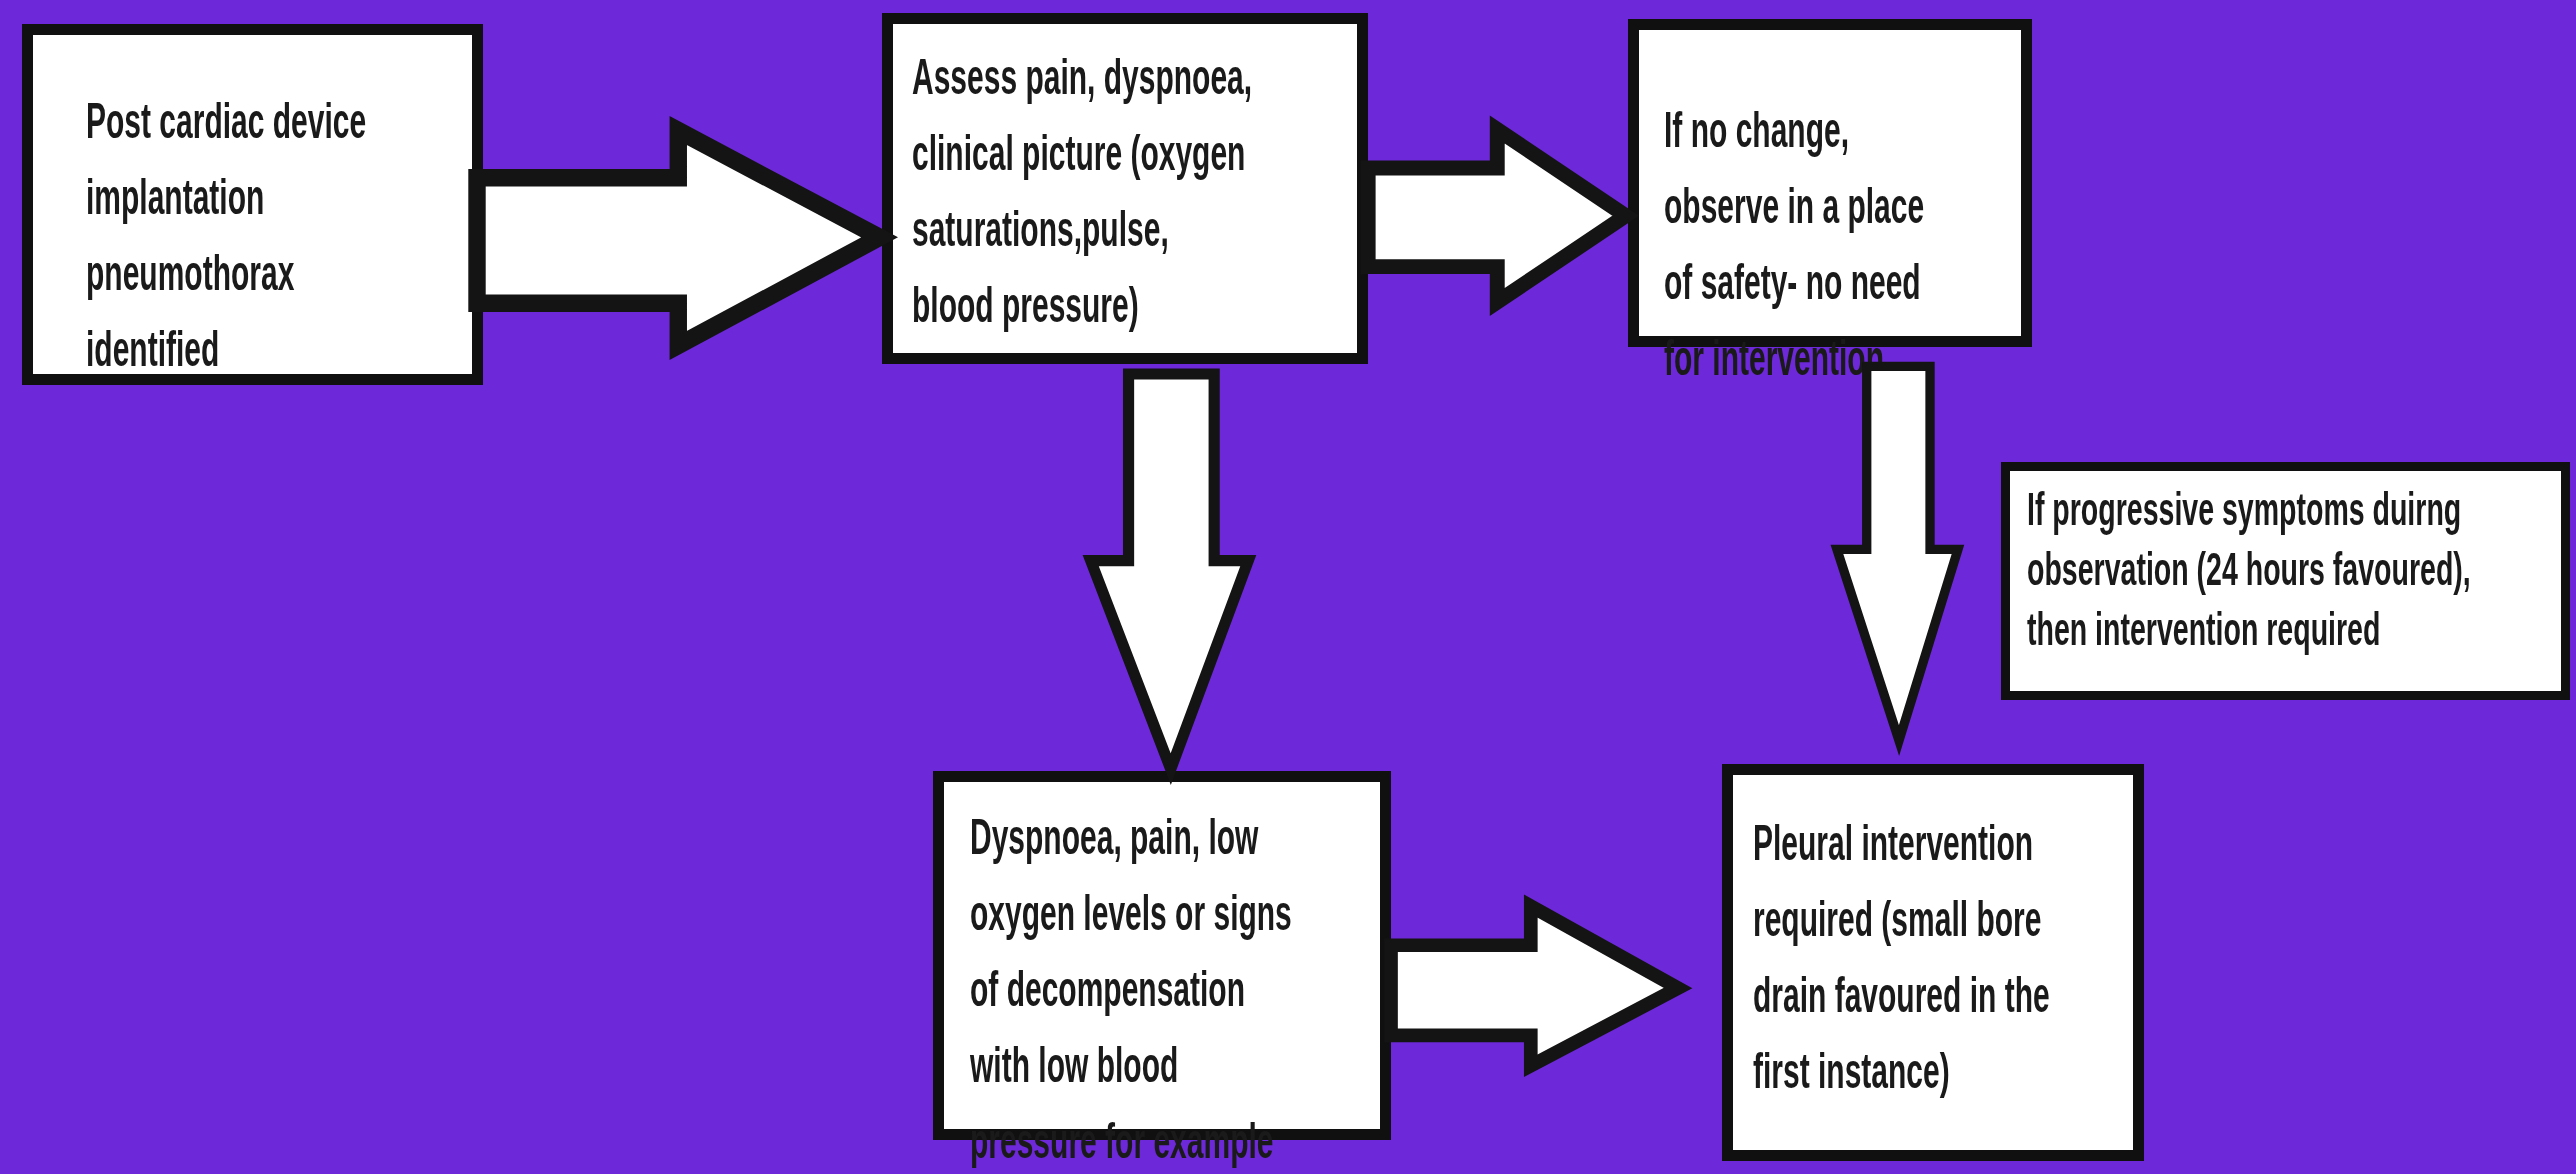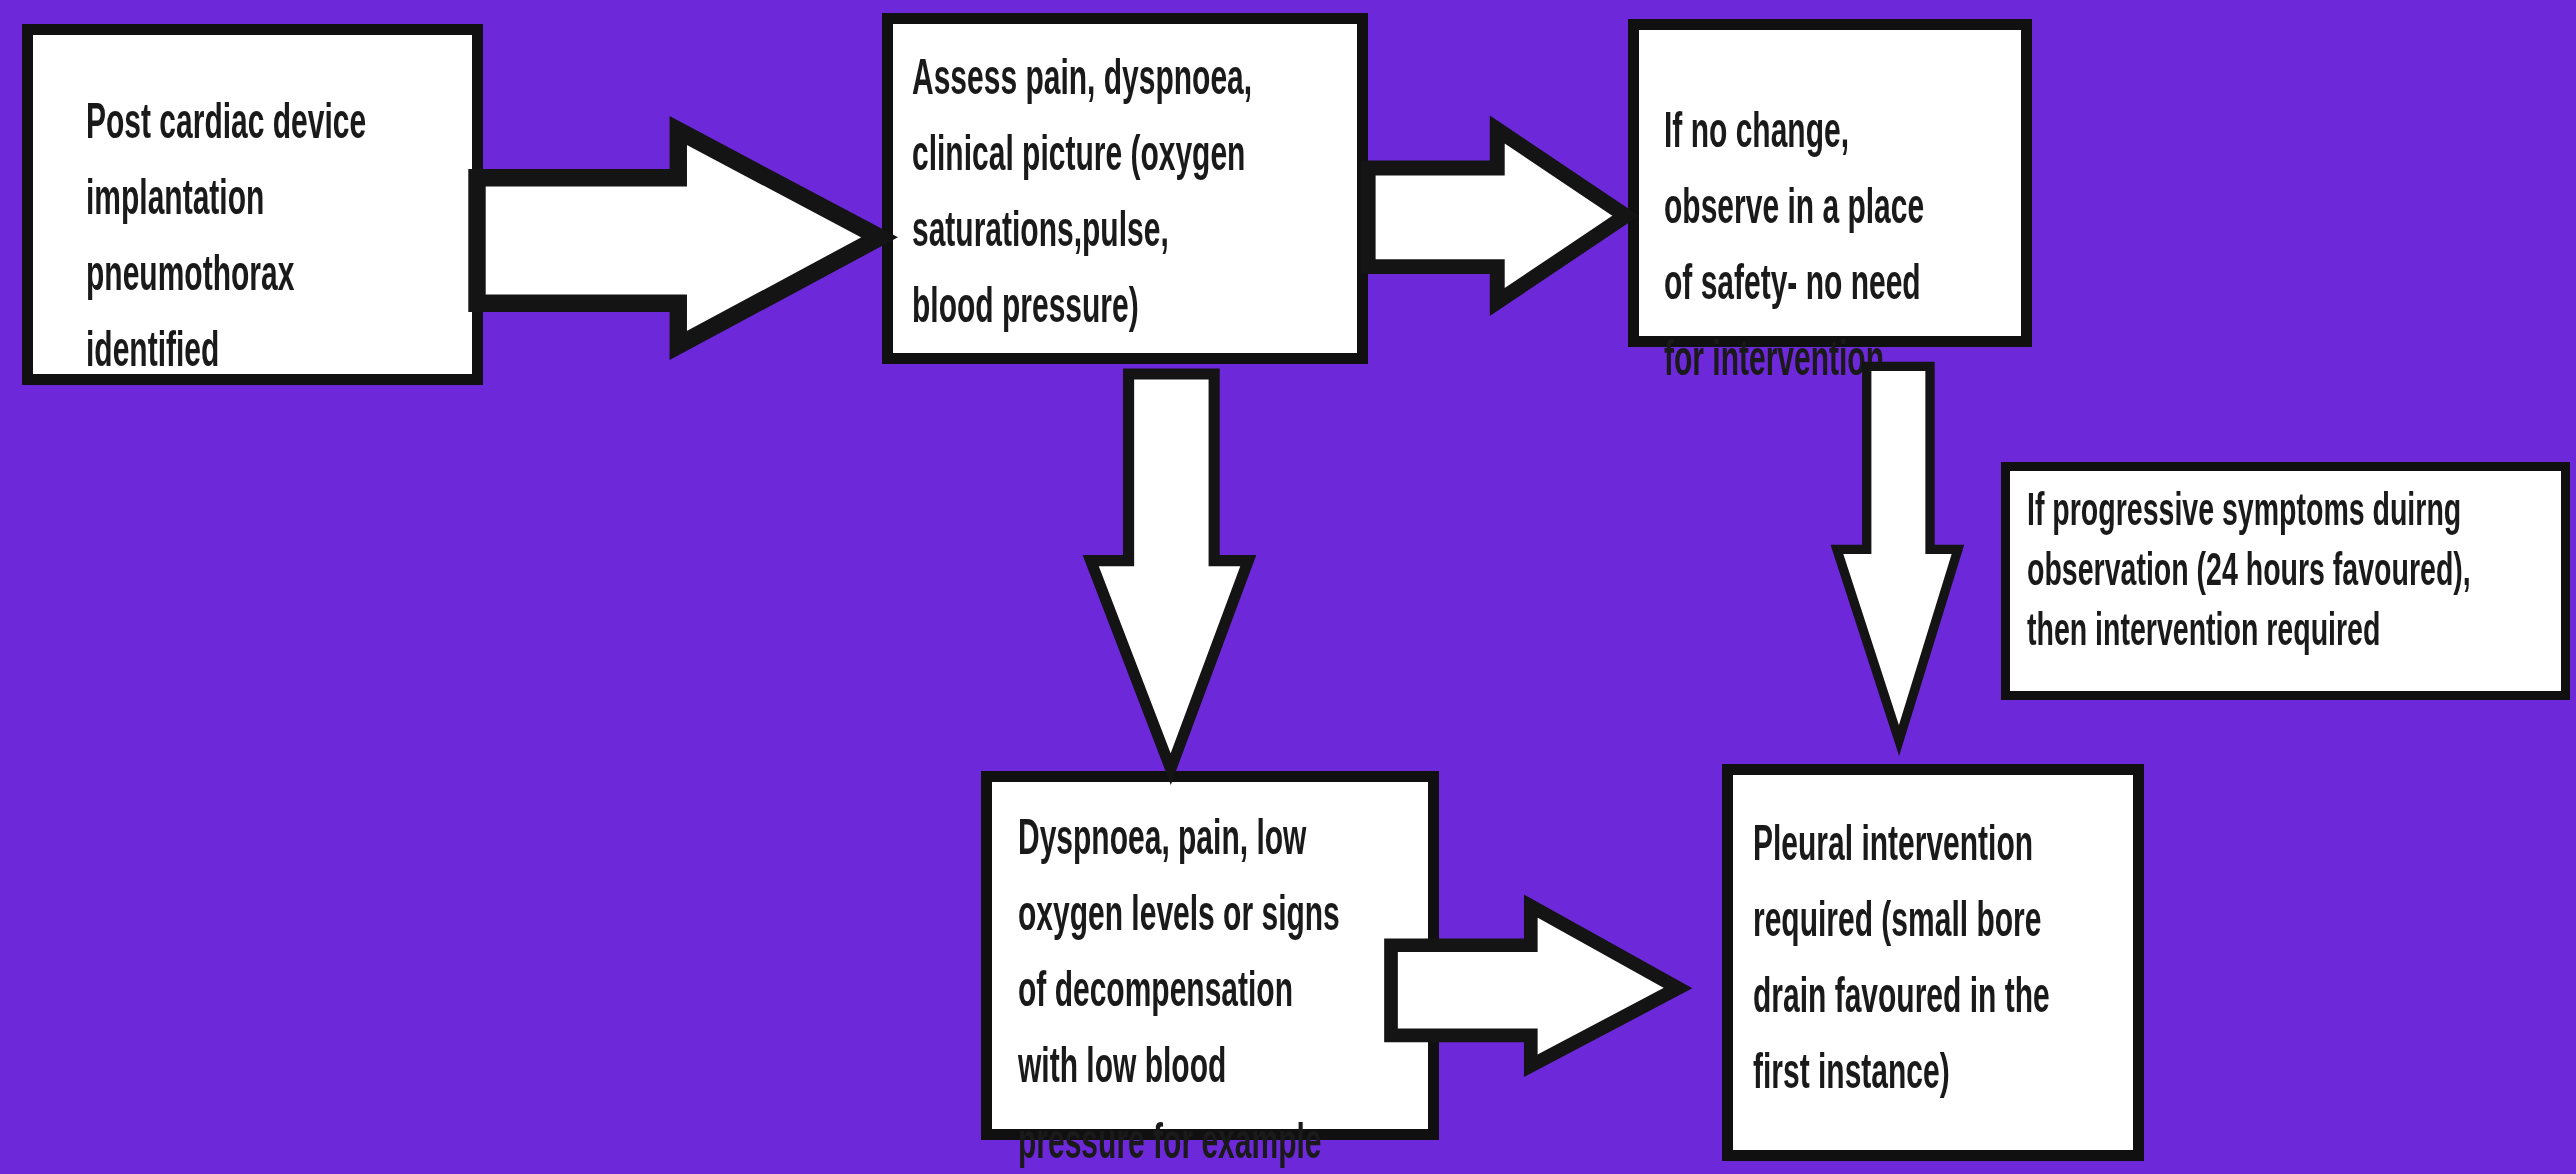--- a/index.html
+++ b/index.html
@@ -31,21 +31,21 @@
     transform: scaleX(0.60);
     transform-origin: 0 0;
     letter-spacing: 0px;
   }
   
   .n-identified   { left: 22.4px;   top: 24px;   width: 461px; height: 361px; padding: 48px 18.6px 0 53px; }
   .n-assess       { left: 882px; top: 13px;   width: 486px; height: 351px; padding: 15px 16px 0 18.6px; }
   .n-observe      { left: 1628px; top: 18.6px;   width: 404px; height: 328px; padding: 62px 16px 0 25px; }
   .n-progressive  { left: 2001px; top: 462px;  width: 569px; height: 238px; border-width: 9.3px; padding: 7.5px 12.4px 0 17.4px; }
   .n-progressive .node-text { font-size: 46px; line-height: 60px; transform: scaleX(0.62); }
-  .n-deterioration{ left: 933px; top: 771px; width: 458px; height: 369px; padding: 17.4px 16px 0 26px; margin-left: 48px; }
+  .n-deterioration{ left: 933px; top: 771px; width: 458px; height: 369px; padding: 17.4px 16px 0 26px; }
   .n-pleural      { left: 1682px; top: 764px; width: 422px; height: 397px; padding: 30px 16px 0 20px; margin-left: 40px; }
 
   .arrow {
     position: absolute;
     overflow: visible;
   }
   .arrow polygon {
     fill: #ffffff;
     stroke: #141414;
     stroke-linejoin: miter;

